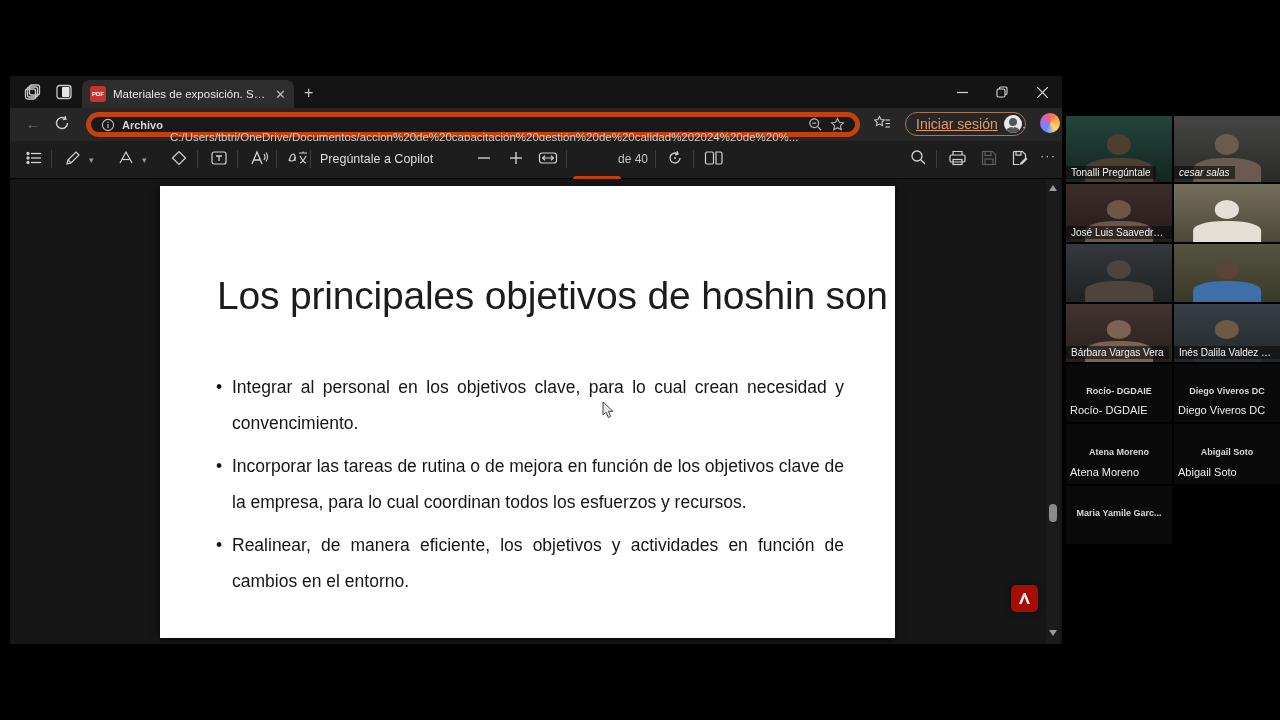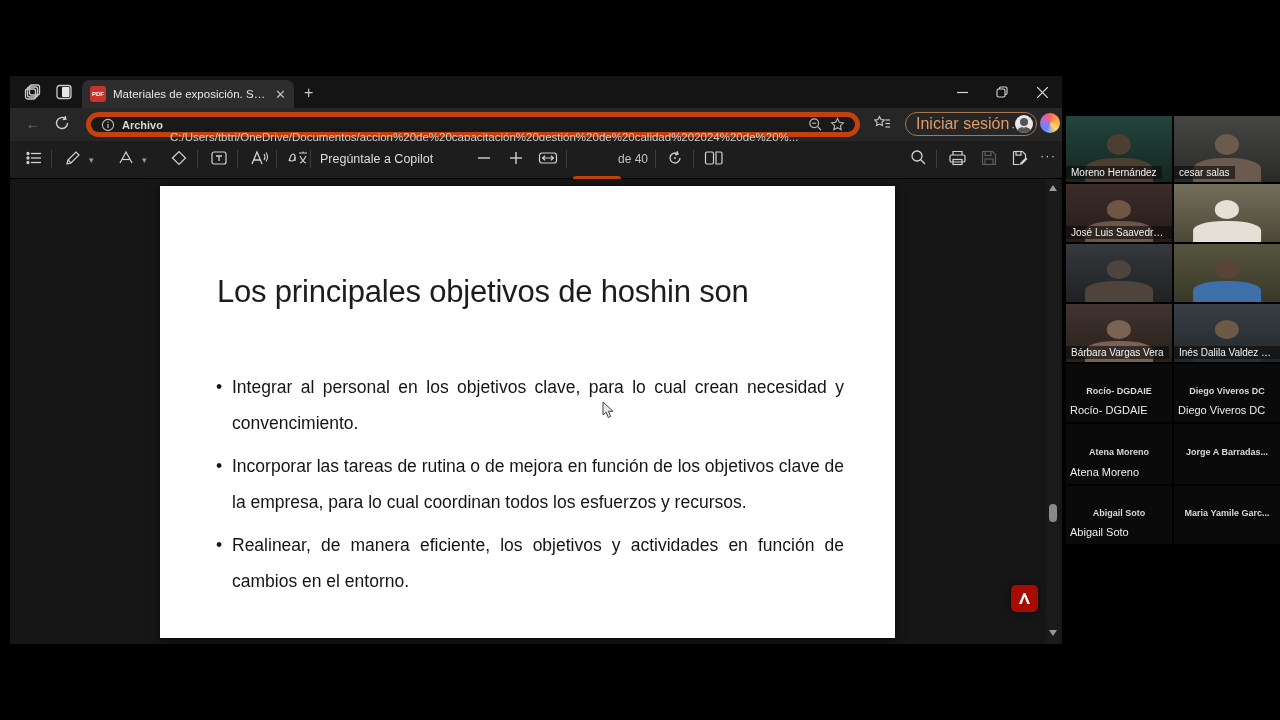--- a/index.html
+++ b/index.html
@@ -19,40 +19,40 @@
   .winctl{position:absolute;top:0;height:32px;width:40px;display:flex;align-items:center;justify-content:center;color:#d6d6d6;cursor:pointer;}
   
   .urlrow{position:absolute;left:0;top:32px;width:100%;height:33px;background:#262626;}
   .nav-icon{position:absolute;top:7px;width:18px;height:18px;color:#cfcfcf;font-size:15px;text-align:center;line-height:18px;}
   .urlpill{position:absolute;left:76px;top:4px;width:774px;height:25px;background:#191919;
        border:5px solid #c2410c;border-radius:13px;display:flex;align-items:center;padding:0 10px;box-sizing:border-box;gap:7px;}
   .scheme{color:#d6d6d6;font-size:11px;font-weight:bold;white-space:nowrap;}
   .urltext{color:#cdcdcd;font-size:11.5px;white-space:nowrap;overflow:hidden;text-overflow:ellipsis;flex:1;margin-top:24px;}
   .signin{position:absolute;left:895px;top:4px;height:24px;border:1px solid #a5764f;border-radius:13px;
        display:flex;align-items:center;gap:6px;padding:0 3px 0 10px;box-sizing:border-box;cursor:pointer;}
-  .signin-label{color:#e09a66;font-size:16px;white-space:nowrap;}
+  .signin-label{color:#e09a66;font-size:14px;white-space:nowrap;text-decoration:underline;}
   .avatar{width:18px;height:18px;border-radius:50%;background:#e9e9e9;position:relative;overflow:hidden;}
   .avatar::before{content:"";position:absolute;left:5px;top:3px;width:8px;height:8px;border-radius:50%;background:#555;}
   .avatar::after{content:"";position:absolute;left:2px;top:12px;width:14px;height:9px;border-radius:50% 50% 0 0;background:#555;}
   .dots{color:#cfcfcf;font-size:13px;letter-spacing:1px;}
   .copilot{position:absolute;left:1030px;top:5px;width:20px;height:20px;border-radius:50%;
        background:conic-gradient(from 210deg,#5e8bff,#a96fe8,#ff5e69,#ffa84b,#ffd76e,#5e8bff);cursor:pointer;}
   
   .pdfbar{position:absolute;left:0;top:65px;width:100%;height:37px;background:#1d1d1d;border-bottom:1px solid #000;}
   .tool{position:absolute;top:8px;width:20px;height:20px;color:#d2d2d2;cursor:pointer;}
   .chev{position:absolute;top:14px;color:#9a9a9a;font-size:9px;cursor:pointer;}
   .sep{position:absolute;top:9px;width:1px;height:18px;background:#3d3d3d;}
   .copilot-prompt{position:absolute;left:310px;top:11px;color:#dedede;font-size:12.5px;cursor:pointer;}
   .pagebox{position:absolute;left:563px;top:6px;width:36px;height:24px;background:#353535;border:6px solid #c2410c;
        border-radius:3px;color:#e8e8e8;font-size:12px;display:flex;align-items:center;justify-content:center;cursor:text;margin-top:29px;}
   .pagetotal{position:absolute;left:608px;top:11px;color:#c3c3c3;font-size:12px;}
   
   .content{position:absolute;left:0;top:103px;width:100%;height:465px;background:#161616;}
   .page{position:absolute;left:150px;top:7px;width:735px;height:452px;background:#fff;box-shadow:0 2px 8px rgba(0,0,0,.7);}
-  .slide-title{position:absolute;left:57px;top:88px;font-size:31px;color:#1c1c1c;letter-spacing:-.2px;}
+  .slide-title{position:absolute;left:57px;top:88px;font-size:39px;color:#1c1c1c;letter-spacing:-.2px;}
   .bullets{position:absolute;left:72px;top:183px;width:612px;}
   .bullets p{position:relative;margin:0 0 7px 0;font-size:17.5px;line-height:36px;color:#151515;
        text-align:justify;}
   .bullets p::before{content:"\2022";position:absolute;left:-16px;color:#151515;}
   
   .sbar{position:absolute;right:2px;top:0;width:14px;height:100%;background:#1b1b1b;}
   .sb-arrow{position:absolute;left:3px;width:0;height:0;border-left:4px solid transparent;border-right:4px solid transparent;cursor:pointer;}
   .sb-up{top:6px;border-bottom:6px solid #9a9a9a;}
   .sb-down{bottom:8px;border-top:6px solid #9a9a9a;}
   .sb-thumb{position:absolute;left:3px;top:325px;width:8px;height:18px;border-radius:4px;background:#8a8a8a;cursor:pointer;}
@@ -66,21 +66,21 @@
   .vlabel{position:absolute;left:0;bottom:3px;max-width:100%;box-sizing:border-box;background:rgba(12,12,12,.62);
        color:#f2f2f2;font-size:10px;padding:1px 5px;white-space:nowrap;overflow:hidden;text-overflow:ellipsis;}
   .cname{position:absolute;left:0;top:38%;width:100%;text-align:center;color:#d8d8d8;font-size:9px;font-weight:bold;
        white-space:nowrap;overflow:hidden;text-overflow:ellipsis;}
   .blabel{position:absolute;left:4px;bottom:6px;color:#ededed;font-size:11px;white-space:nowrap;}
   .person{position:absolute;left:50%;bottom:0;width:64%;height:72%;transform:translateX(-50%);}
   .person::before{content:"";position:absolute;top:0;left:50%;transform:translateX(-50%);width:36%;height:44%;border-radius:50%;background:currentColor;}
   .person::after{content:"";position:absolute;bottom:0;left:0;width:100%;height:50%;border-radius:45% 45% 0 0;background:currentColor;}
   .t1{background:linear-gradient(#23443c,#142620);} .t1 .person{color:#4c3e31;}
   .t2{background:linear-gradient(#d9d3c7,#b2aa9b);} .t2 .person{color:#3a3330;}
-  .t3{background:linear-gradient(#454543,#2a2a28);} .t3 .person{color:#6a5b4e;}
+  .t3{background:linear-gradient(#454543,#2a2a28);font-style:italic;} .t3 .person{color:#6a5b4e;}
   .t4{background:linear-gradient(#c4beb4,#8c8678);} .t4 .person{color:#4a3c34;}
   .t5{background:linear-gradient(#3c2c2a,#251c1a);} .t5 .person{color:#6e5646;}
   .t6{background:linear-gradient(#746f5b,#4c4838);} .t6 .person{color:#e4e0d6;}
   .t7{background:linear-gradient(#35383c,#1f2123);} .t7 .person{color:#4e443e;}
   .t8{background:linear-gradient(#555440,#393928);} .t8 .person{color:#3f6fa8;} .t8 .person::before{background:#5a4436;}
   .t9{background:linear-gradient(#423430,#281f1b);} .t9 .person{color:#7a6354;}
   .t10{background:linear-gradient(#394045,#22272b);} .t10 .person{color:#2b3035;} .t10 .person::before{background:#6e5846;}
   svg{display:block;}
 </style>
 </head>
@@ -313,21 +313,21 @@
       <span class="sb-arrow sb-up"></span>
       <span class="sb-thumb"></span>
       <span class="sb-arrow sb-down"></span>
     </div>
   </div>
 </div>
 
 <div id="participants">
   <div class="tile t1">
       <span class="person"></span>
-      <span class="vlabel">Moreno Hernández</span>
+      <span class="vlabel">Tonalli Pregúntale</span>
     </div>
   <div class="tile t3">
       <span class="person"></span>
       <span class="vlabel">cesar salas</span>
     </div>
   <div class="tile t5">
       <span class="person"></span>
       <span class="vlabel">José Luis Saavedra Rojas</span>
     </div>
   <div class="tile t6">
@@ -353,22 +353,19 @@
     </div>
   <div class="tile">
       <span class="cname">Diego Viveros DC</span>
       <span class="blabel">Diego Viveros DC</span>
     </div>
   <div class="tile">
       <span class="cname">Atena Moreno</span>
       <span class="blabel">Atena Moreno</span>
     </div>
   <div class="tile">
-      <span class="cname">Jorge A Barradas...</span>
-    </div>
-  <div class="tile">
       <span class="cname">Abigail Soto</span>
       <span class="blabel">Abigail Soto</span>
     </div>
   <div class="tile">
       <span class="cname">Maria Yamile Garc...</span>
     </div>
 </div>
 
 </body></html>

